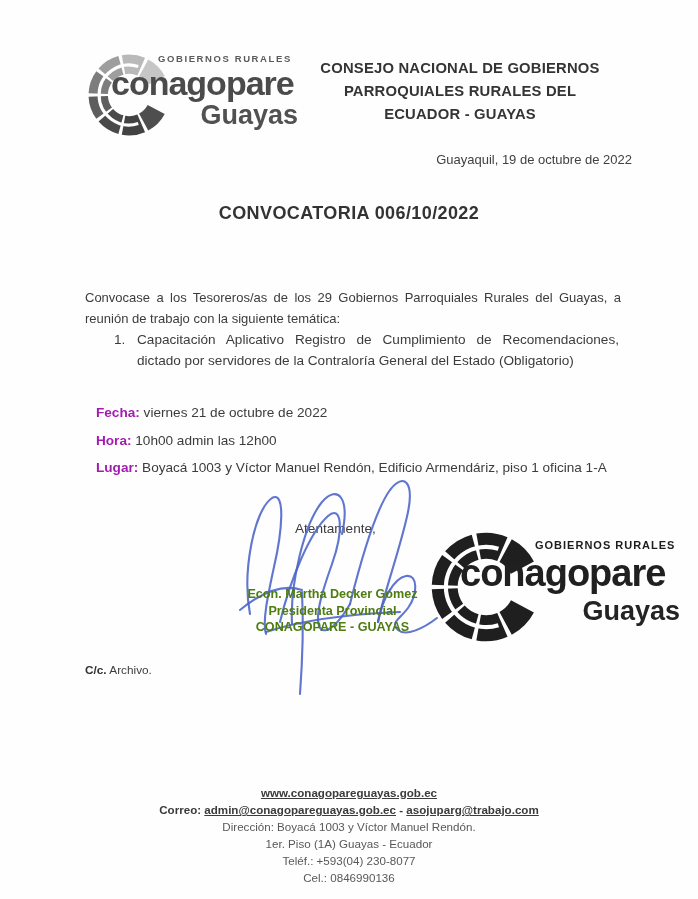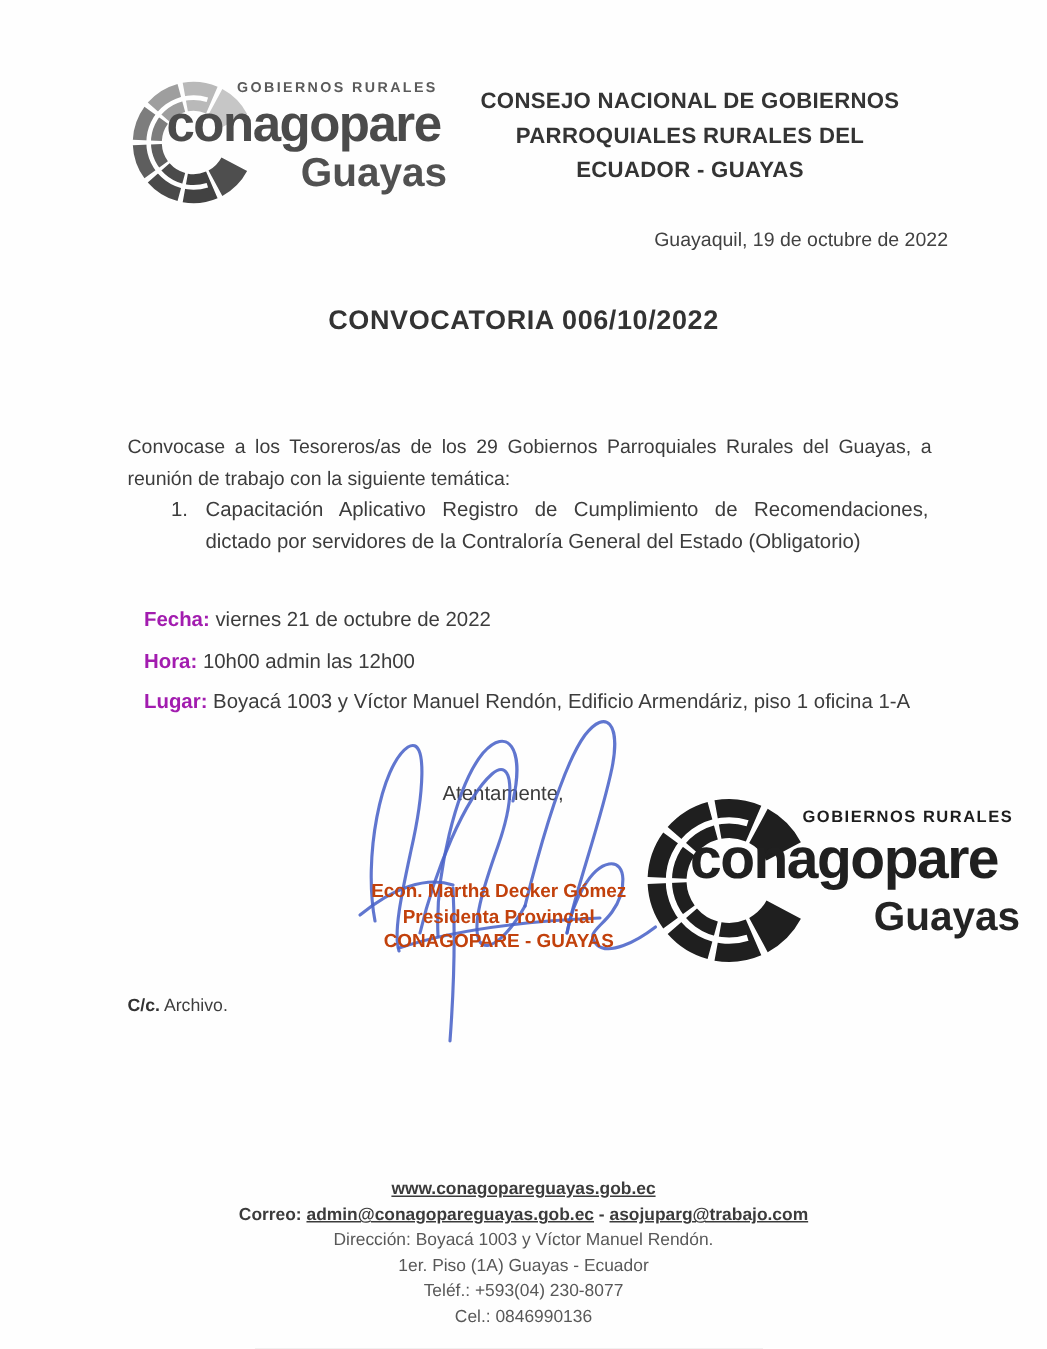--- a/index.html
+++ b/index.html
@@ -62,21 +62,21 @@
   .detail-hora  { top: 419px; }
   .detail-lugar { top: 446px; }
 
   
   .closing { position: absolute; left: 295px; top: 499px; font-size: 13.6px; margin-top: 22px; }
   .sig-ink { position: absolute; left: 232px; top: 472px; width: 215px; height: 225px; pointer-events: none; }
   .sig-ink path { fill: none; stroke: var(--sigblue, #4a63c8); stroke-width: 2.1; stroke-linecap: round; opacity: 0.88; }
   .name-block {
     position: absolute; left: 240px; top: 586px; width: 185px;
     text-align: center; font-size: 12.6px; font-weight: bold;
-    line-height: 16.5px; color: #c2410c;
+    line-height: 16.5px; color: #4d7c0f;
   }
   .stamp { position: absolute; left: 424px; top: 514px; width: 262px; height: 140px; }
   .stamp-ring { position: absolute; left: 3px; top: 14px; width: 118px; height: 118px; }
   .stamp-tagline {
     position: absolute; left: 111px; top: 25px; width: 150px;
     font-size: 11px; font-weight: bold; letter-spacing: 1px;
     color: #1d1d1d; white-space: nowrap;
   }
   .stamp-brand {
     position: absolute; left: 36px; top: 38px; width: 226px;

